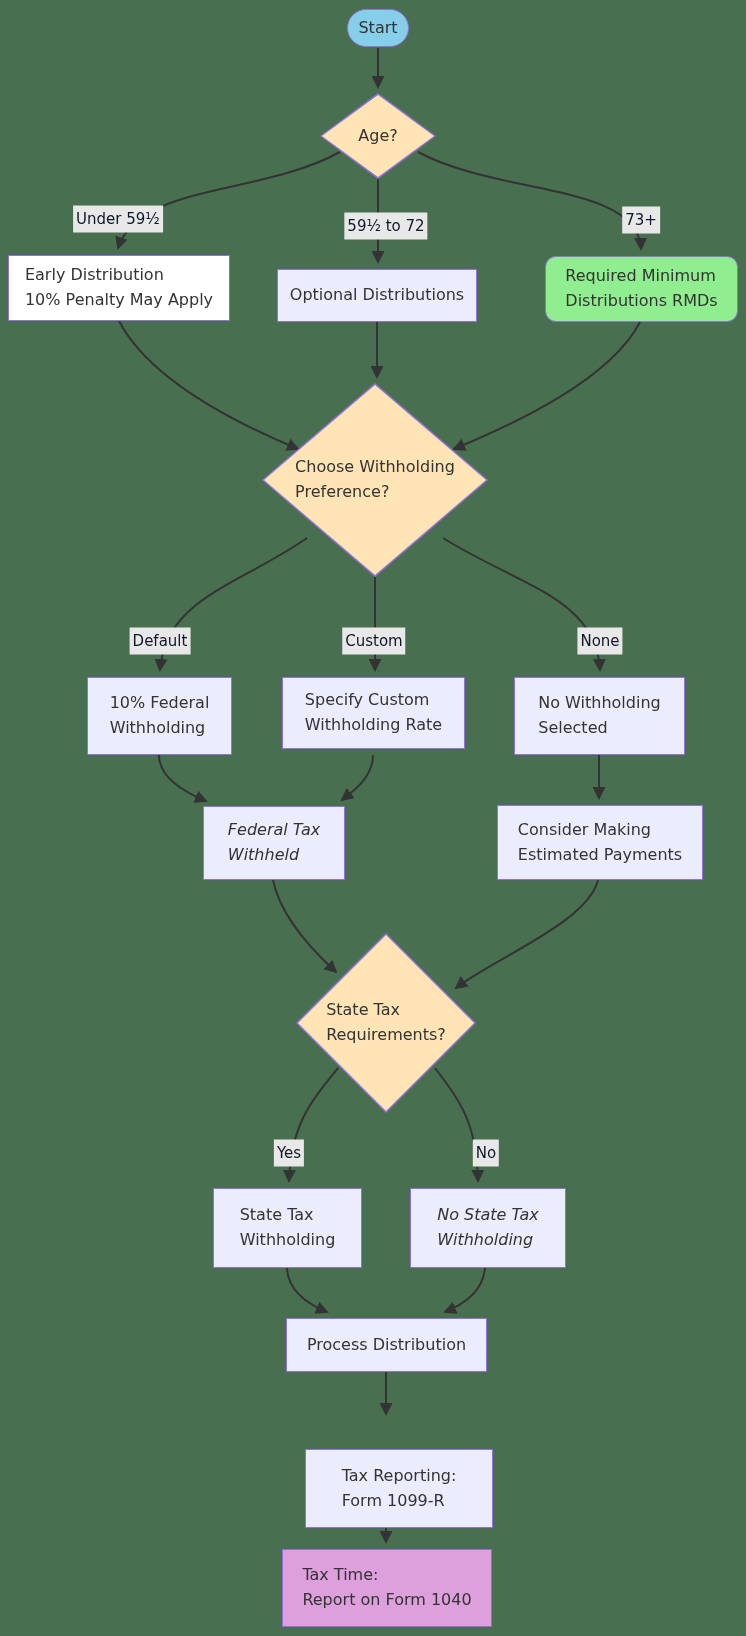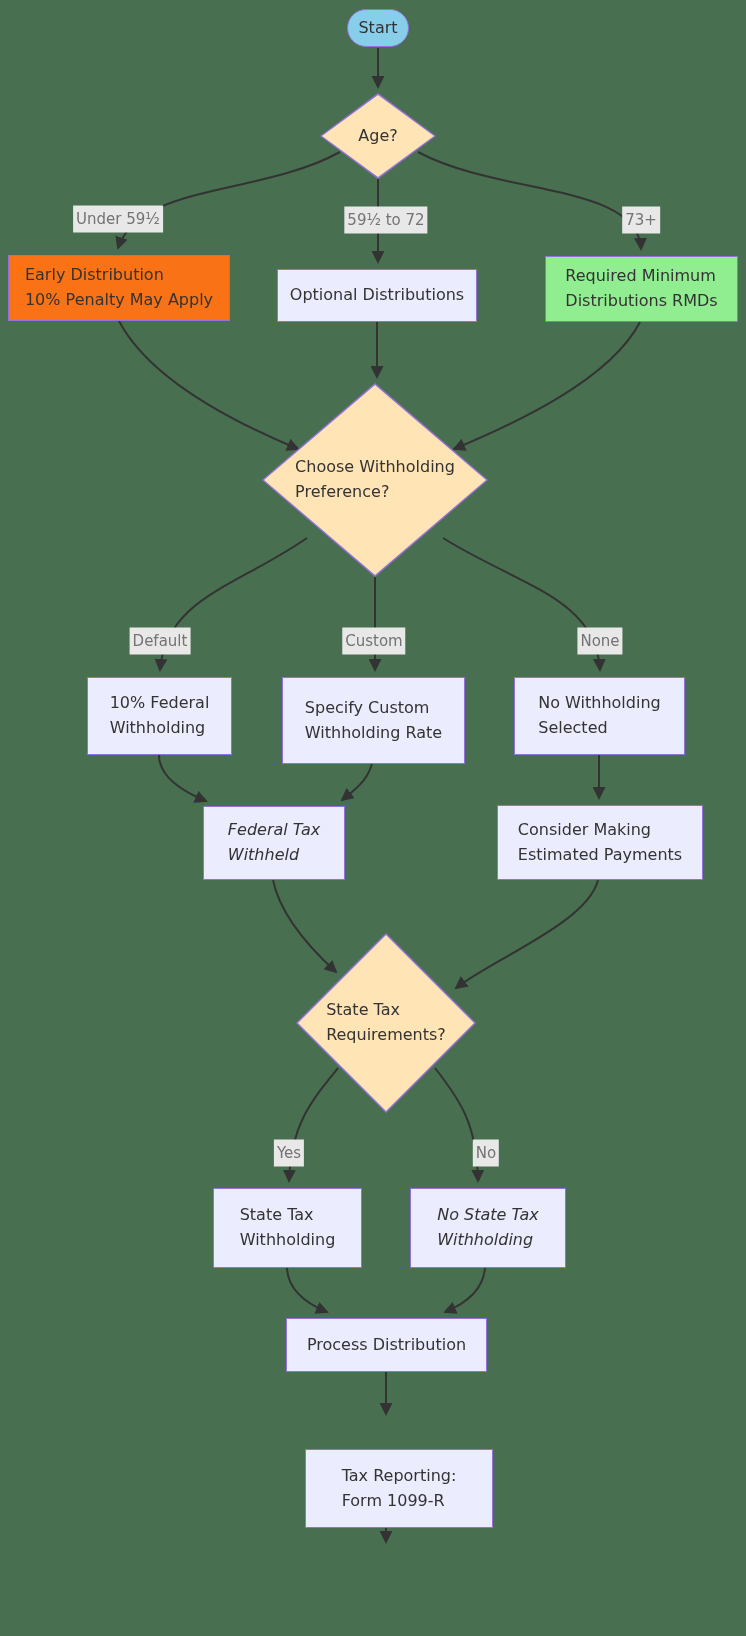--- a/index.html
+++ b/index.html
@@ -13,59 +13,59 @@
   }
   svg.edges{position:absolute;left:0;top:0;z-index:1;}
   .node{
     position:absolute;z-index:2;
     display:flex;align-items:center;justify-content:center;
     font-size:16px;line-height:1.55;color:#333333;
     box-sizing:border-box;
   }
   .rect{background:#ECECFF;border:1.5px solid #9370DB;}
   .pill{background:#87CEEB;border:1.5px solid #9370DB;border-radius:19px;}
-  .fill-salmon{background:#f97316;}
+  .fill-salmon{background:#ffffff;}
   .fill-green{background:#90EE90;}
   .fill-plum{background:#DDA0DD;}
   .diamond{background:none;border:none;}
   .d-border,.d-fill{
     position:absolute;
     clip-path:polygon(50% 0,100% 50%,50% 100%,0 50%);
   }
   .d-border{inset:0;background:#9370DB;}
   .d-fill{inset:2px;background:#FFE4B5;}
   .node-label{position:relative;z-index:2;}
   .edge-label{
     position:absolute;z-index:3;
     transform:translate(-50%,-50%);
-    background:#E8E8E8;color:#737373;
+    background:#E8E8E8;color:#0f172a;
     font-size:15px;line-height:1.4;
     padding:3px 3px;white-space:nowrap;
   }
   
   #n-start   {left:347px;top:9px;   width:62px; height:38px;}
   #n-age     {left:320px;top:93px;  width:116px;height:86px;}
   #n-early   {left:8px;  top:255px; width:222px;height:66px;}
   #n-optional{left:277px;top:269px; width:200px;height:53px;}
-  #n-rmd     {left:545px;top:256px; width:193px;height:66px;}
+  #n-rmd     {left:545px;top:256px; width:193px;height:66px;border-radius:11px;}
   #n-choose  {left:262px;top:383px; width:226px;height:194px;}
   #n-fed10   {left:87px; top:677px; width:145px;height:78px;}
-  #n-custom  {left:282px;top:677px; width:183px;height:87px;}
+  #n-custom  {left:282px;top:677px; width:183px;height:72px;}
   #n-nowith  {left:514px;top:677px; width:171px;height:78px;}
   #n-fedtax  {left:203px;top:806px; width:142px;height:74px;font-style:italic;}
   #n-consider{left:497px;top:805px; width:206px;height:75px;}
   #n-statereq{left:296px;top:933px; width:180px;height:180px;}
   #n-statew  {left:213px;top:1188px;width:149px;height:80px;}
   #n-nostatew{left:410px;top:1188px;width:156px;height:80px;font-style:italic;}
   #n-process {left:286px;top:1318px;width:201px;height:54px;}
   #n-report  {left:305px;top:1449px;width:188px;height:79px;}
   #n-taxtime {left:282px;top:1549px;width:210px;height:78px;}
   
   #l-under  {left:118px;top:219px;}
-  #l-5972   {left:386px;top:220px;}
+  #l-5972   {left:386px;top:226px;}
   #l-73     {left:641px;top:220px;}
   #l-default{left:160px;top:641px;}
   #l-custom {left:374px;top:641px;}
   #l-none   {left:600px;top:641px;}
   #l-yes    {left:289px;top:1153px;}
   #l-no     {left:486px;top:1153px;}
 </style>
 </head>
 <body>
 
@@ -165,20 +165,23 @@
   </div>
 
   <div class="node rect" id="n-process">
     <span class="node-label">Process Distribution</span>
   </div>
 
   <div class="node rect" id="n-report">
     <span class="node-label"><span>Tax Reporting:</span><br><span>Form 1099-R</span></span>
   </div>
 
+  <div class="node rect fill-plum" id="n-taxtime">
+    <span class="node-label"><span>Tax Time:</span><br><span>Report on Form 1040</span></span>
+  </div>
 
   <span class="edge-label" id="l-under">Under 59½</span>
   <span class="edge-label" id="l-5972">59½ to 72</span>
   <span class="edge-label" id="l-73">73+</span>
   <span class="edge-label" id="l-default">Default</span>
   <span class="edge-label" id="l-custom">Custom</span>
   <span class="edge-label" id="l-none">None</span>
   <span class="edge-label" id="l-yes">Yes</span>
   <span class="edge-label" id="l-no">No</span>
 

